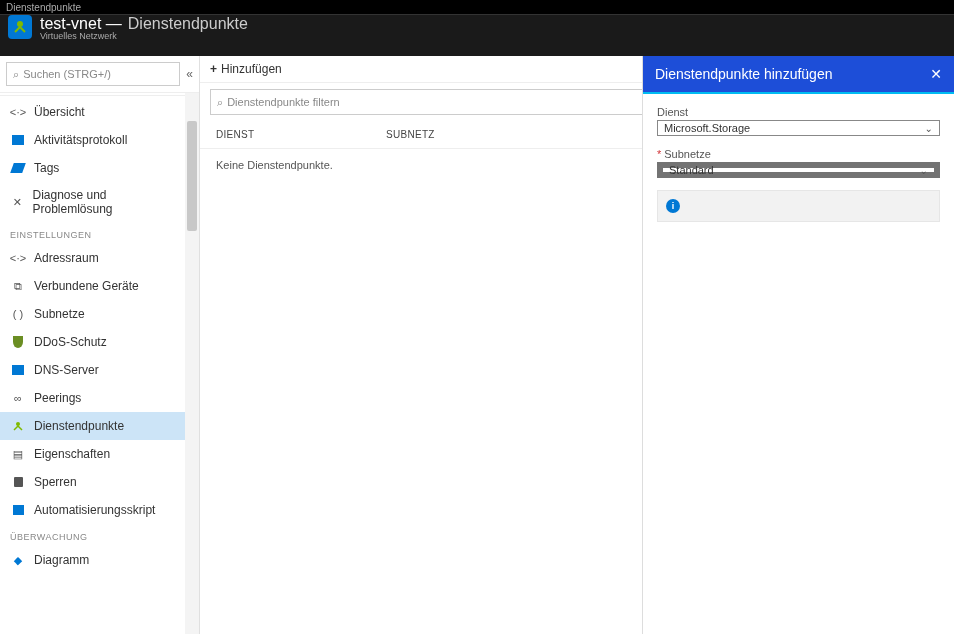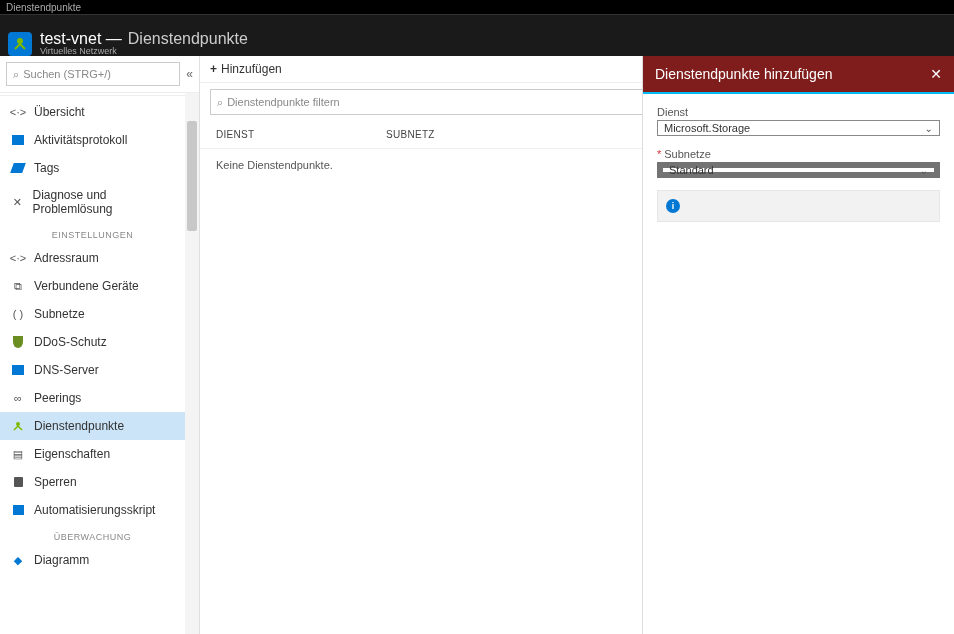--- a/index.html
+++ b/index.html
@@ -1,48 +1,48 @@
 <!DOCTYPE html>
 <html><head>
 <meta charset="utf-8">
 <style>
 * { box-sizing: border-box; margin: 0; padding: 0; font-family: 'Segoe UI', Arial, sans-serif; }
 body { width: 954px; height: 634px; overflow: hidden; background: #fff; position: relative; }
 .topbar { background: #000; color: #aaa; font-size: 10px; padding: 2px 6px; height: 14px; }
-.blackhdr { background: #1a1a1a; border-top: 1px solid #333; height: 42px; display: flex; align-items: flex-end; padding: 0 8px; color: #fff; }
+.blackhdr { background: #1a1a1a; border-top: 1px solid #333; height: 42px; display: flex; align-items: flex-start; padding: 0 8px; color: #fff; }
 .res-icon { width: 24px; height: 24px; margin-right: 8px; background: #0078d4; border-radius: 4px; display:flex;align-items:center;justify-content:center; }
 .res-title { font-size: 16px; color: #fff; }
 .res-sub { font-size: 9px; color: #aaa; margin-top: -2px; }
 .layout { display: flex; height: calc(100% - 56px); }
 .sidebar { width: 200px; border-right: 1px solid #e0e0e0; display:flex; flex-direction:column; }
 .search-row { display:flex; align-items:center; padding:6px 6px; border-bottom:1px solid #eee; }
 .search-box { flex:1; border:1px solid #ccc; height:24px; display:flex; align-items:center; padding:0 6px; color:#888; font-size:11px; }
 .search-box .sicon { margin-right:4px; font-size:11px; }
 .collapse { margin-left:6px; font-size:12px; color:#666; cursor:pointer; }
 .nav { flex:1; overflow-y:auto; position:relative; }
 .nav-scroll { padding-right:14px; }
 .nav-item { display:flex; align-items:center; padding:6px 10px; font-size:12px; color:#333; cursor:pointer; }
 .nav-item .nicon { width:16px; height:16px; margin-right:8px; display:inline-flex; align-items:center; justify-content:center; font-size:11px; color:#555; }
 .nav-item.sel { background:#cce4f7; }
 .nav-sep { border-top:1px solid #eee; margin:2px 0; }
-.nav-group { font-size:9px; color:#888; letter-spacing:0.5px; padding:8px 10px 4px; text-transform:uppercase;text-align:center; }
+.nav-group { font-size:9px; color:#888; letter-spacing:0.5px; padding:8px 10px 4px; text-transform:uppercase; }
 .fake-scroll { position:absolute; right:0; top:0; bottom:0; width:14px; background:#f4f4f4; }
 .fake-thumb { position:absolute; right:2px; top:28px; width:10px; height:110px; background:#c8c8c8; border-radius:2px; }
 .main { flex:1; display:flex; flex-direction:column; border-right:1px solid #e0e0e0; }
 .toolbar { display:flex; align-items:center; padding:6px 10px; border-bottom:1px solid #eee; font-size:12px; color:#333; }
 .toolbar .plus { font-weight:bold; margin-right:4px; }
 .filter-row { padding:6px 10px; }
 .filter-box { border:1px solid #ccc; height:26px; display:flex; align-items:center; padding:0 6px; color:#888; font-size:11px; }
 .thead { display:flex; padding:8px 16px; border-bottom:1px solid #eee; font-size:10px; color:#444; letter-spacing:0.3px; }
 .col-d { width:170px; }
 .col-s { width:160px; }
 .col-st { width:60px; text-align:right; margin-left:auto; }
 .empty { padding:10px 16px; font-size:11px; color:#555; }
 .panel { position:absolute; top:56px; right:0; bottom:0; width:312px; background:#fff; border-left:1px solid #ddd; display:flex; flex-direction:column; }
-.panel-hdr { background:#7f1d1d; color:#fff; height:38px; display:flex; align-items:center; padding:0 12px; font-size:14px; justify-content:space-between; border-bottom:2px solid #00bcf2; }
+.panel-hdr { background:#1d4ed8; color:#fff; height:38px; display:flex; align-items:center; padding:0 12px; font-size:14px; justify-content:space-between; border-bottom:2px solid #00bcf2; }
 .close { font-size:14px; cursor:pointer; }
 .panel-body { padding:12px 14px; font-size:11px; color:#333; }
 .fld-lbl { font-size:11px; color:#555; margin-bottom:2px; display:flex; align-items:center; }
 .req { color:#d13438; margin-right:3px; }
 .select { border:1px solid #888; height:16px; display:flex; align-items:center; justify-content:space-between; padding:0 6px; font-size:11px; margin-bottom:12px; cursor:pointer; }
 .select.err { border:6px solid #737373; }
 .chev { font-size:10px; color:#555; }
 .info-box { background:#f2f2f2; border:1px solid #e6e6e6; padding:8px; display:flex; font-size:11px; color:#555; line-height:1.4; }
 .info-icn { width:14px; height:14px; background:#0078d4; color:#fff; border-radius:50%; display:flex; align-items:center; justify-content:center; font-size:9px; font-weight:bold; margin-right:8px; flex-shrink:0; }
 .ic-blue { background:#0078d4; width:12px; height:10px; }

